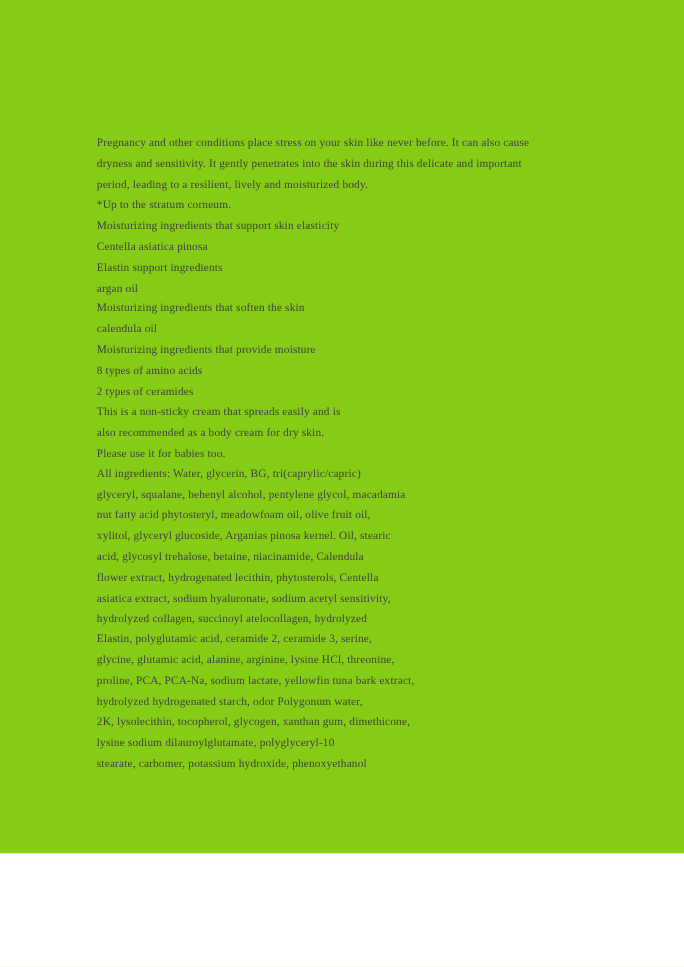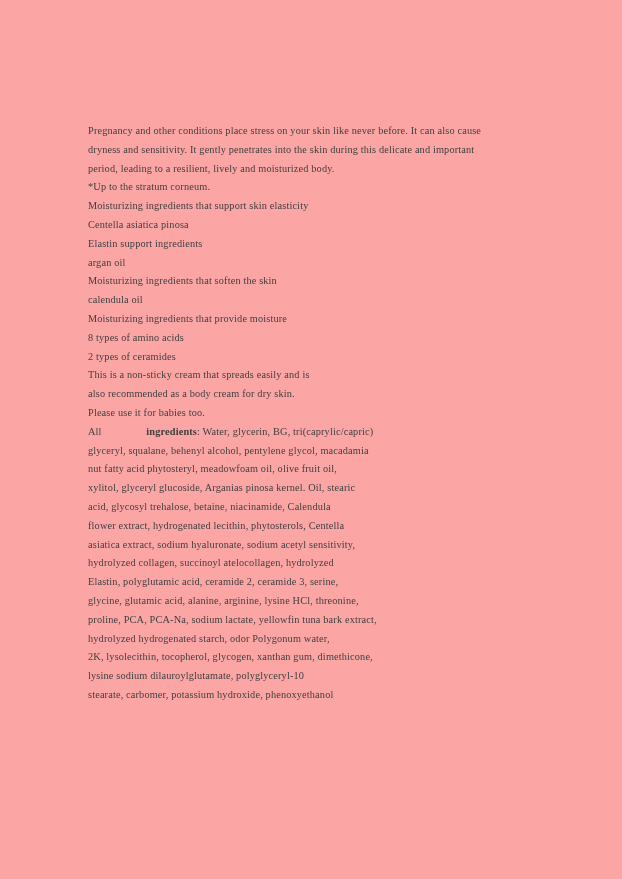--- a/index.html
+++ b/index.html
@@ -3,42 +3,41 @@
   <meta charset="utf-8">
   <style>
     html, body {
       margin: 0;
       padding: 0;
       background: #ffffff;
     }
     .page {
       position: relative;
       width: 622px;
-      height: 879px;
-      background: #fca5a5;
+      height: 776px;
+      background: #84cc16;
       overflow: hidden;
       font-family: "Liberation Serif", "DejaVu Serif", serif;
     }
     .text-block {
       position: absolute;
       left: 88px;
       top: 122px;
       font-size: 10.3px;
       line-height: 18.8px;
       letter-spacing: 0.15px;
       color: #404040;
       -webkit-font-smoothing: antialiased;
     }
     .line {
       white-space: nowrap;
       height: 18.8px;
     }
     .semibold {
-      font-weight: 700;
-      margin-left: 42px;
+      font-weight: 400;
     }
   </style>
 </head>
 <body>
 
 <div class="page">
   <div class="text-block">
       <div class="line"><span>Pregnancy and other conditions place stress on your skin like never before. It can also cause</span></div>
       <div class="line"><span>dryness and sensitivity. It gently penetrates into the skin during this delicate and important</span></div>
       <div class="line"><span>period, leading to a resilient, lively and moisturized body.</span></div>

